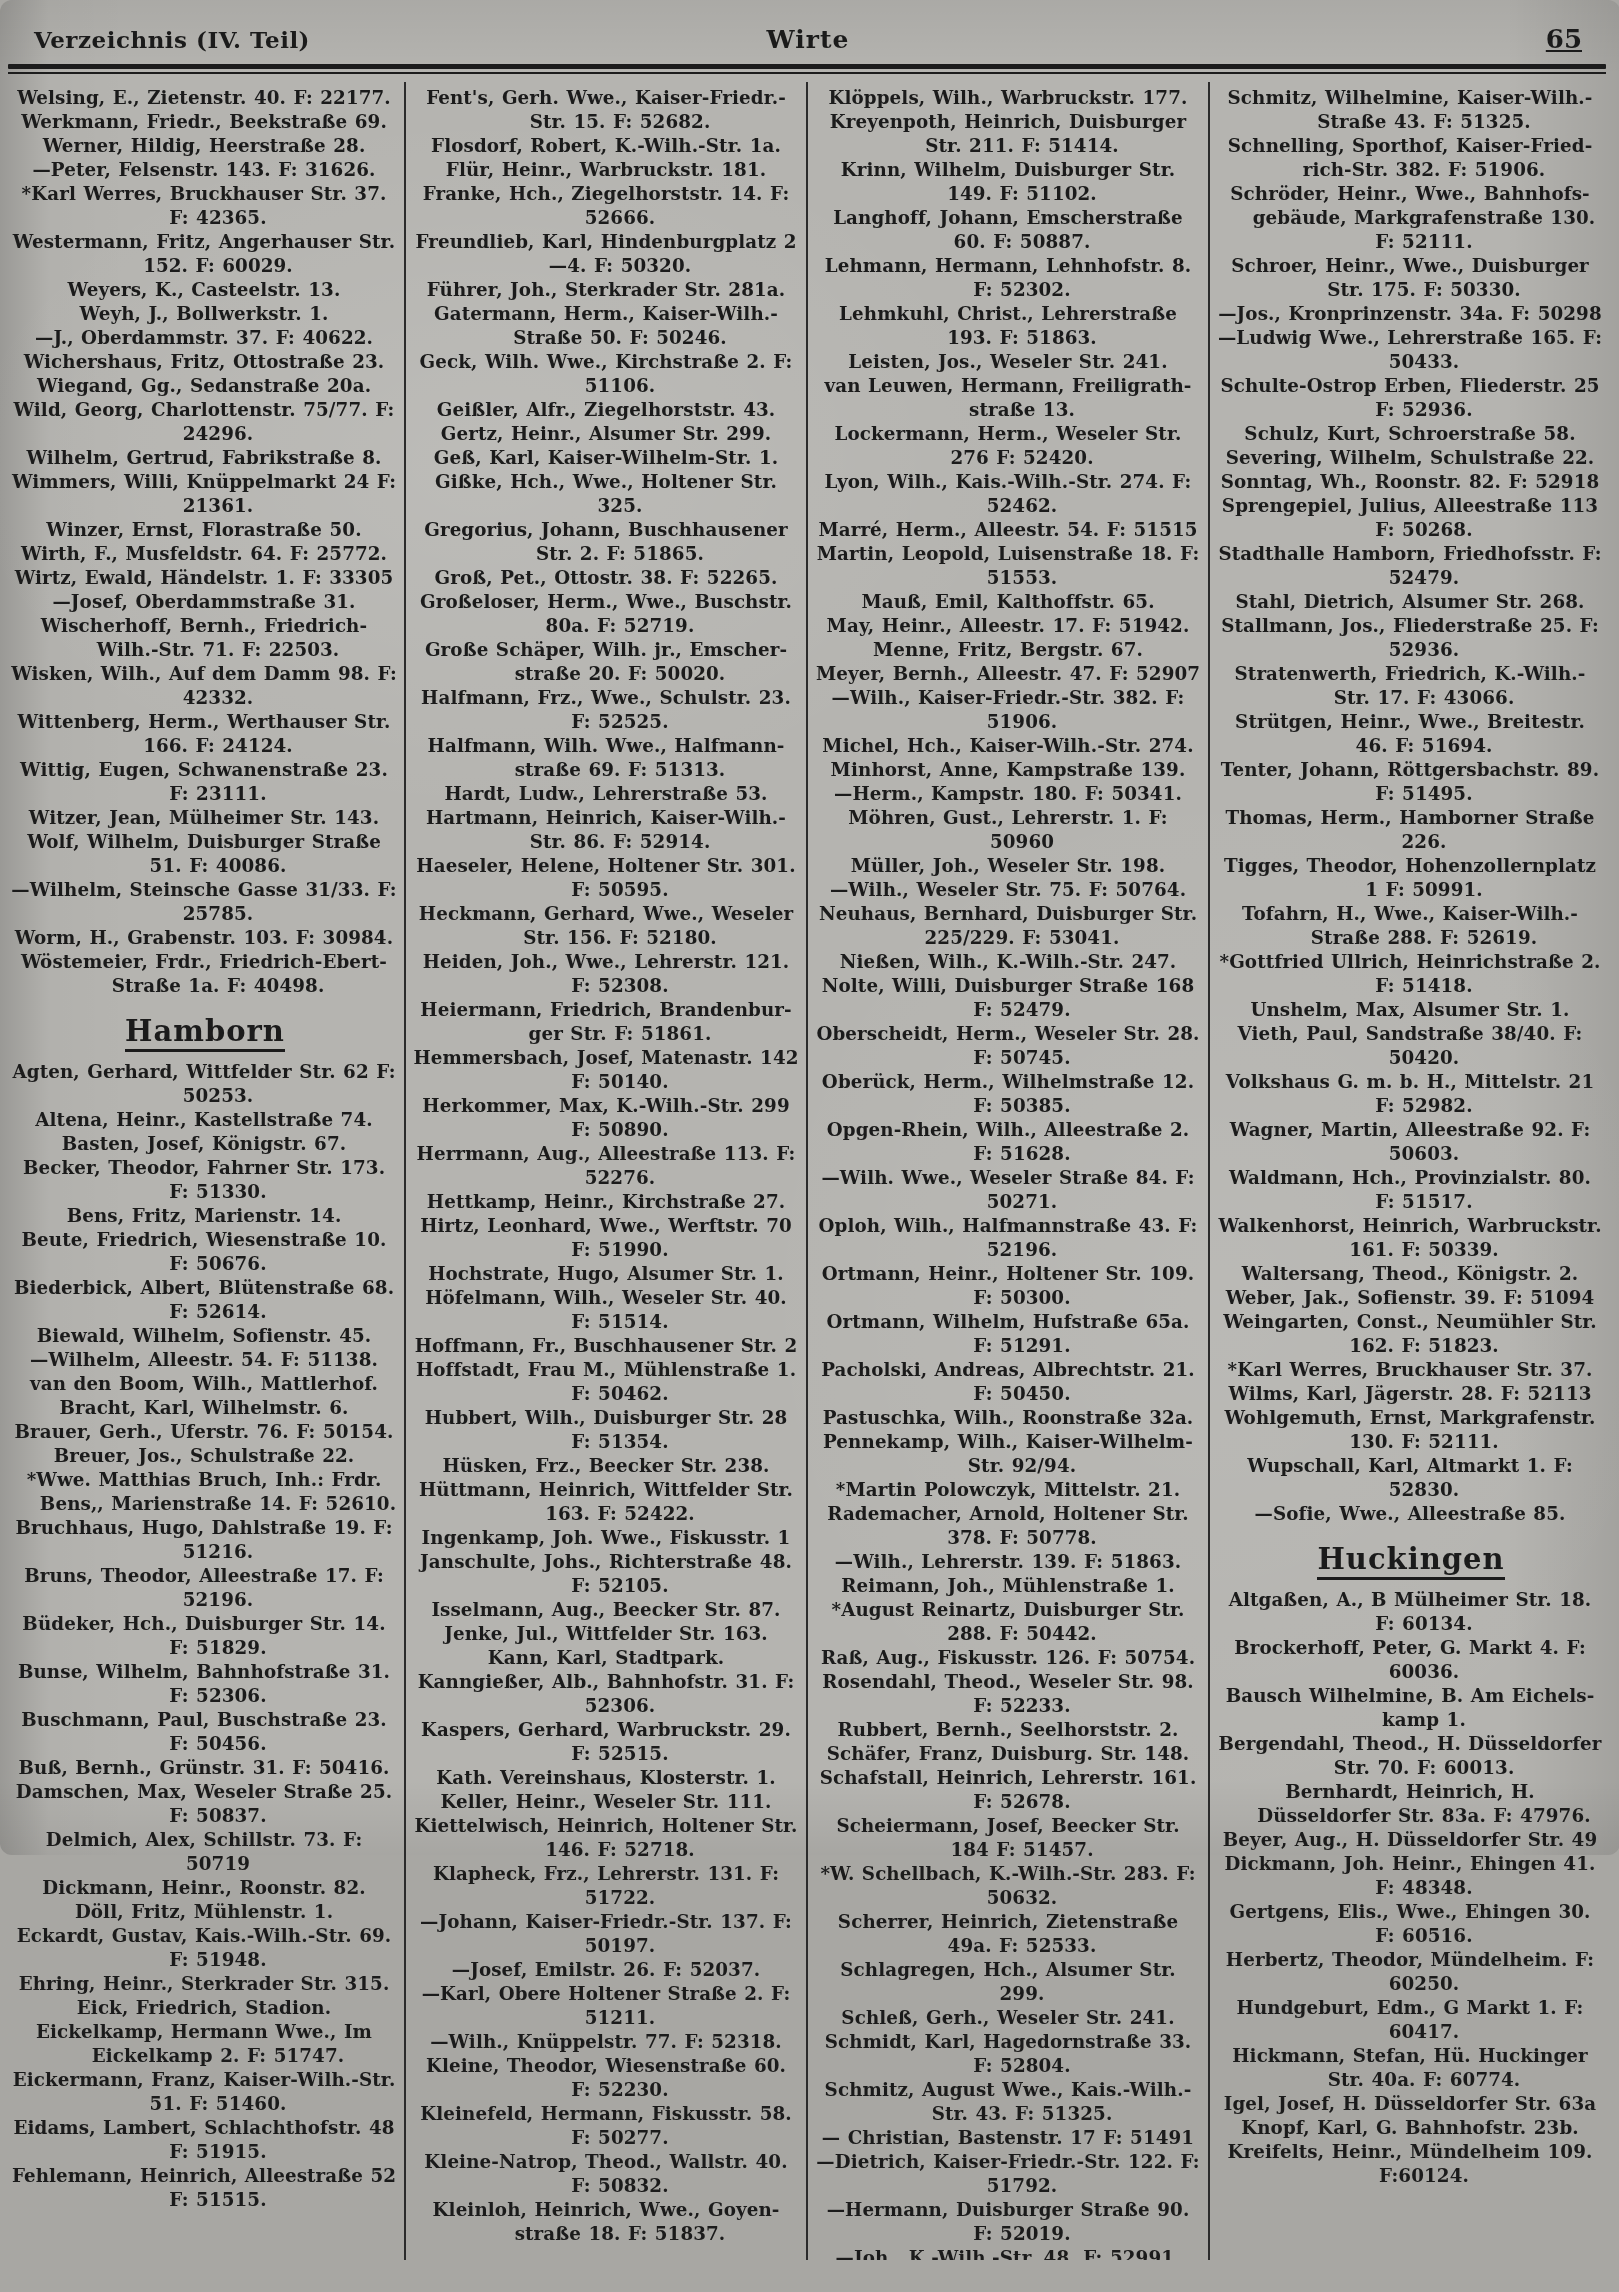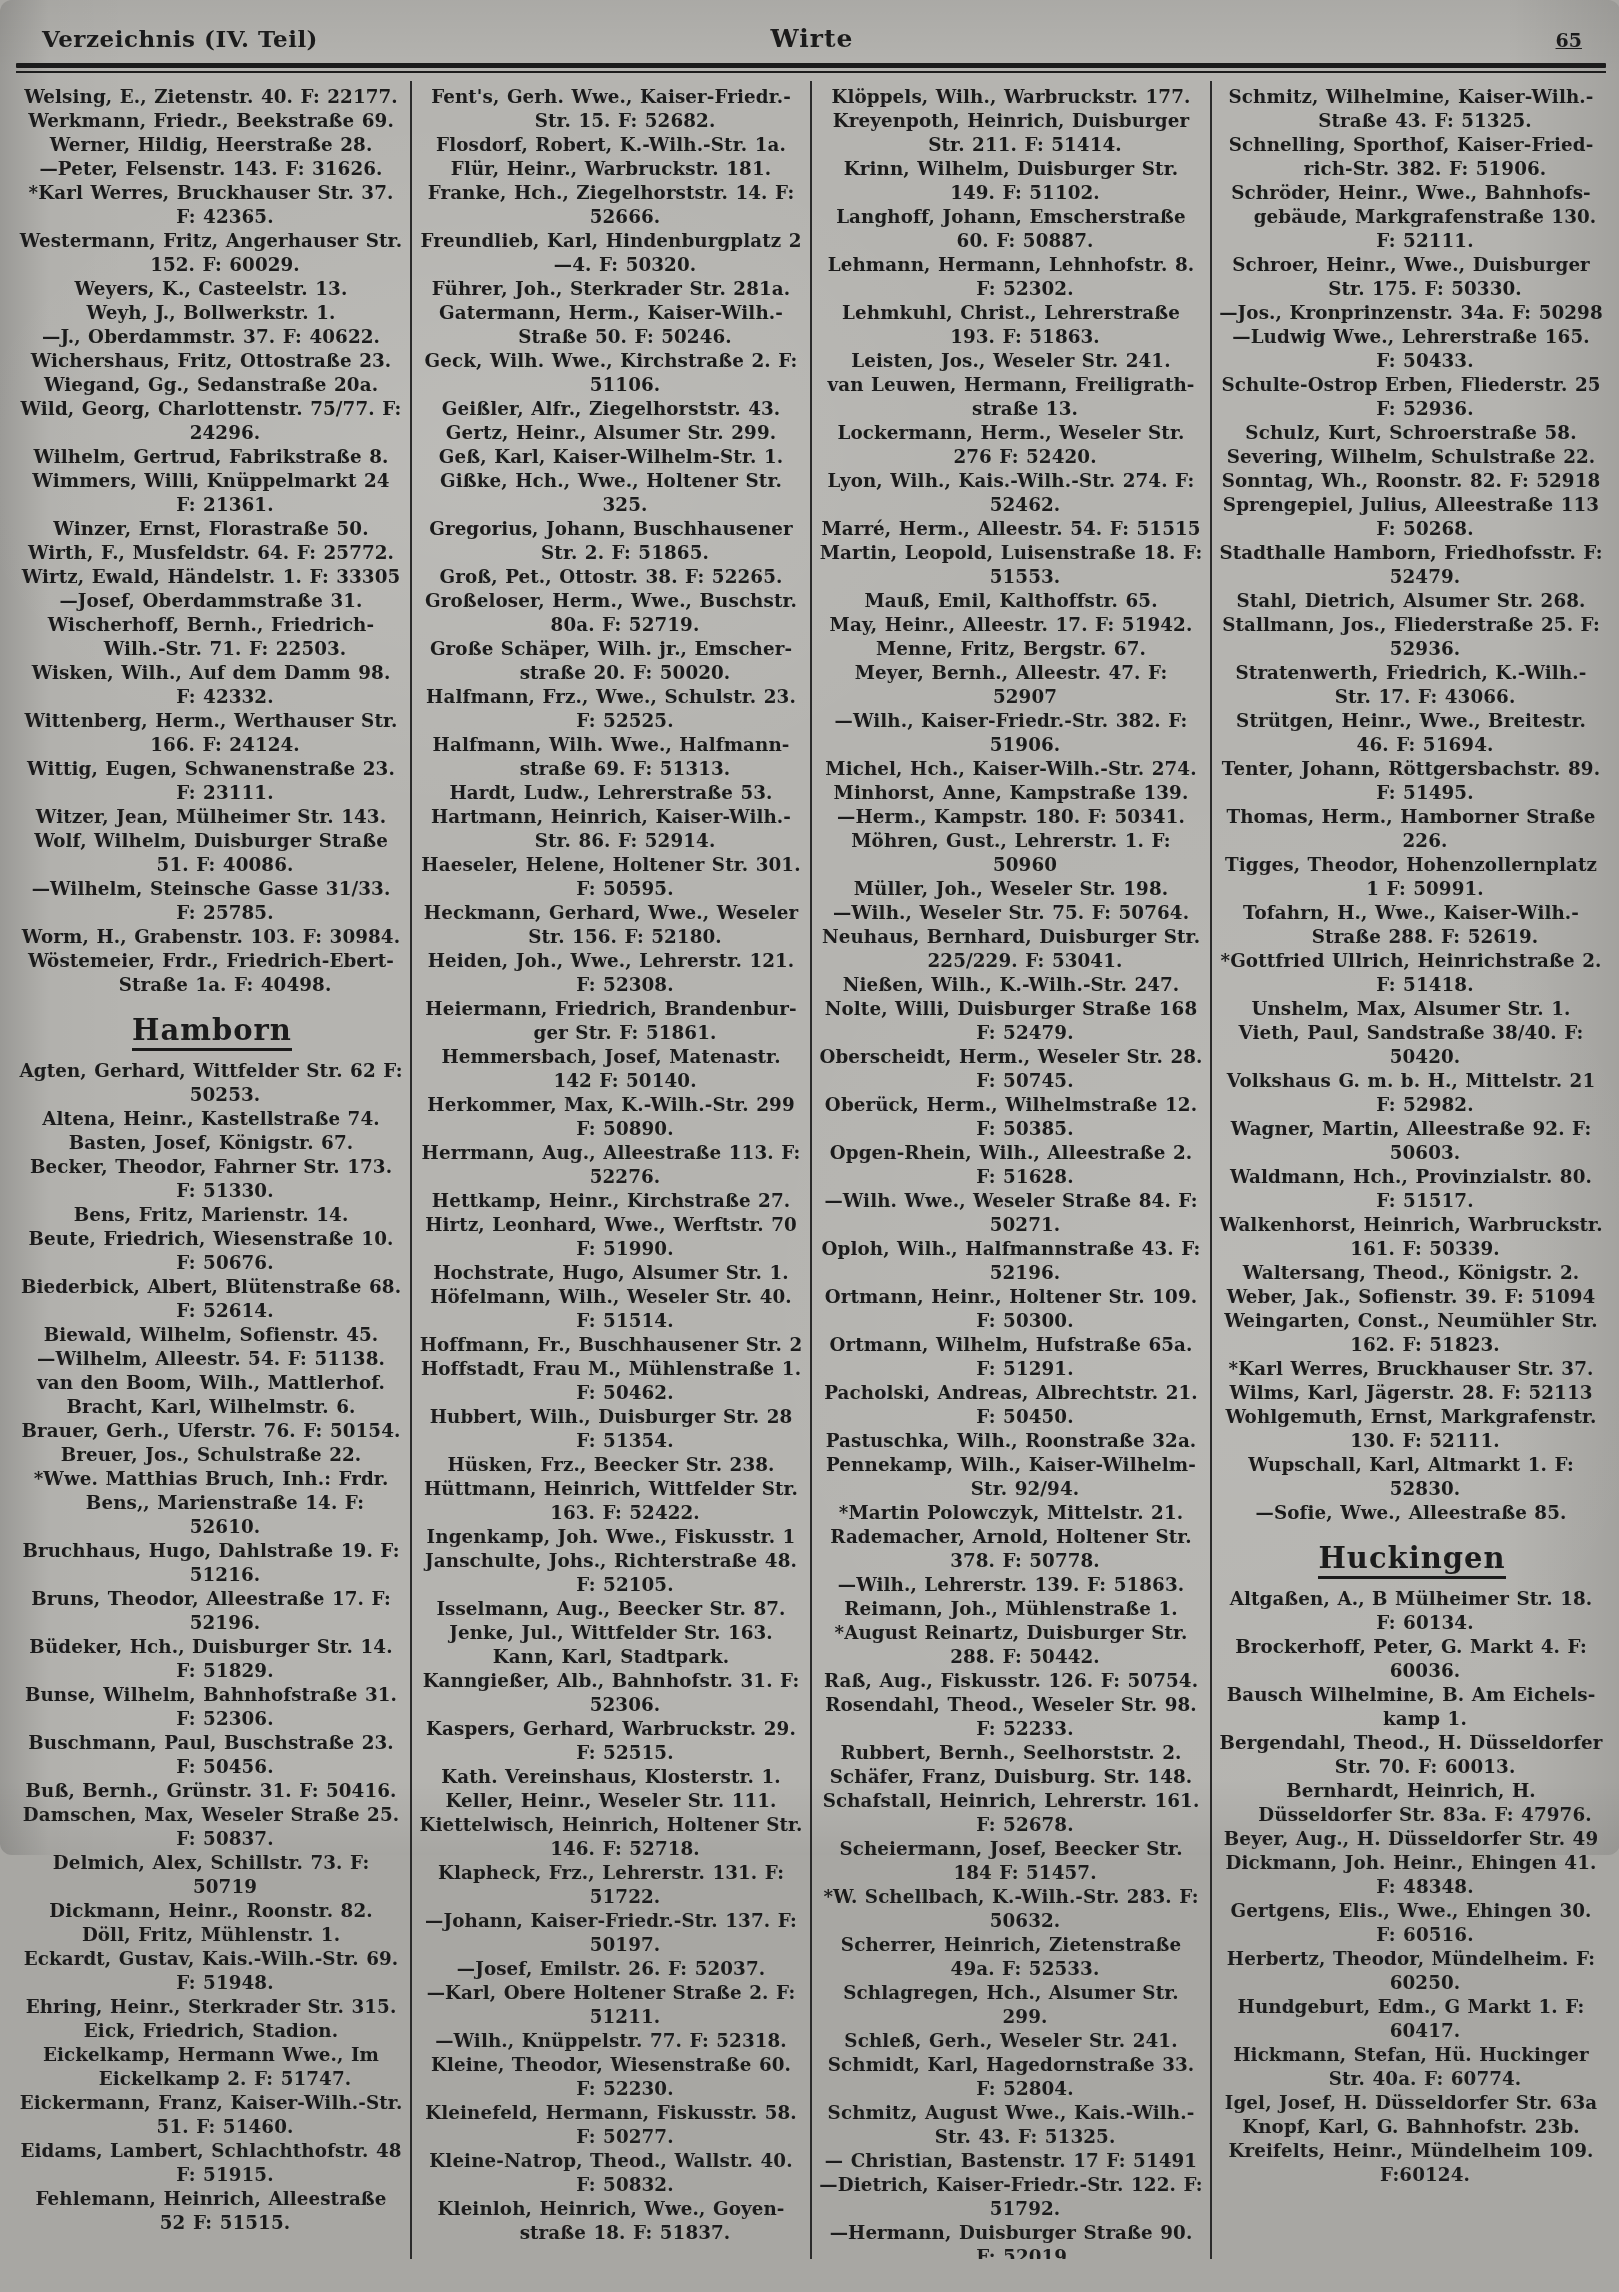--- a/index.html
+++ b/index.html
@@ -7,38 +7,38 @@
     width:1620px;height:2293px;
     background:#a8a7a3;
     font-family:"DejaVu Serif", serif;
     color:#1b1b1b;
     overflow:hidden;
   }
   .page{
     position:relative;
     width:1620px;height:1855px;
     box-sizing:border-box;
-    padding:6px 10px 0 12px;
+    padding:6px 10px 0 4px;
     background:
       radial-gradient(ellipse 891px 594px at 30% 25%, rgba(255,255,255,0.10), rgba(255,255,255,0) 60%),
       radial-gradient(ellipse 792px 891px at 75% 70%, rgba(255,255,255,0.07), rgba(255,255,255,0) 60%),
       linear-gradient(90deg, rgba(0,0,0,0.15), rgba(0,0,0,0.02) 3%, rgba(0,0,0,0) 8%, rgba(0,0,0,0) 93%, rgba(0,0,0,0.10)),
       linear-gradient(180deg, rgba(0,0,0,0.06), rgba(0,0,0,0) 4%, rgba(0,0,0,0) 96%, rgba(0,0,0,0.08)),
       #b5b4b0;
     border-radius: 12px;
   }
   .header{
     display:flex;
     align-items:baseline;
     padding:18px 14px 8px 30px;
     font-weight:bold;
   }
   .header-left{flex:1;font-size:23px;letter-spacing:0.5px;}
   .header-center{flex:1;text-align:center;font-size:25px;letter-spacing:1px;}
-  .header-right{flex:1;text-align:right;font-size:19px;padding-right:14px;text-decoration:underline;}
+  .header-right{flex:1;text-align:right;font-size:26px;padding-right:14px;text-decoration:underline;}
   .rule-double{margin:2px 4px 0 4px;}
   .rule-thick{height:5px;background:#1c1c1c;border-radius:1px;}
   .rule-thin{height:2px;background:#1c1c1c;margin-top:3px;}
   .columns{
     display:flex;
     margin-top:8px;
     align-items:stretch;
     height:2178px;
     text-align:center;
   }

